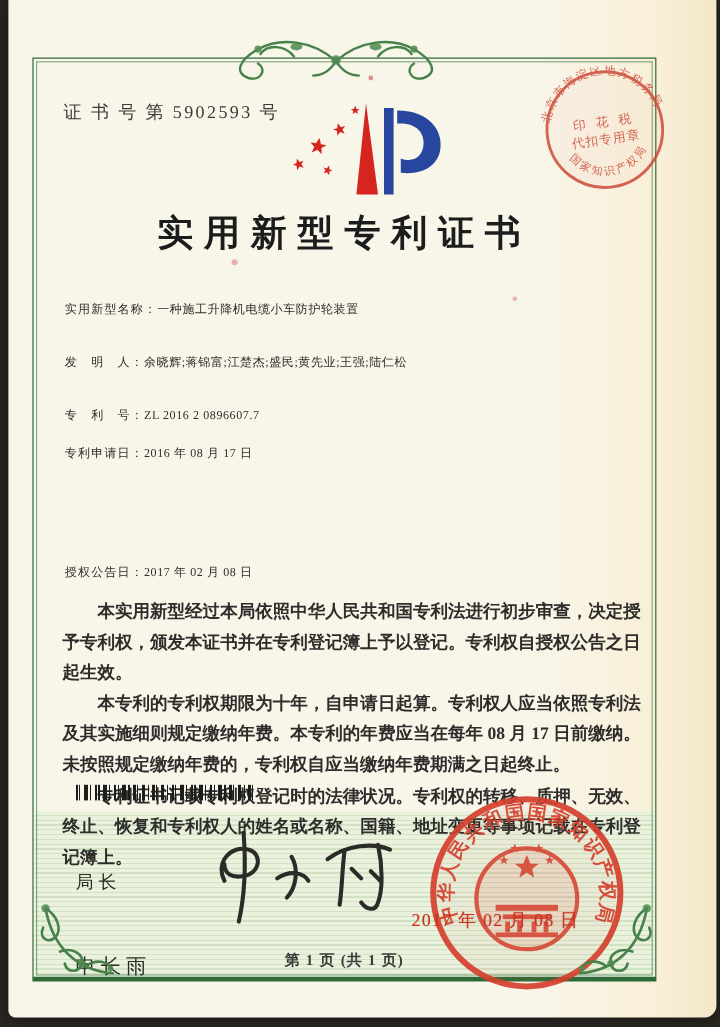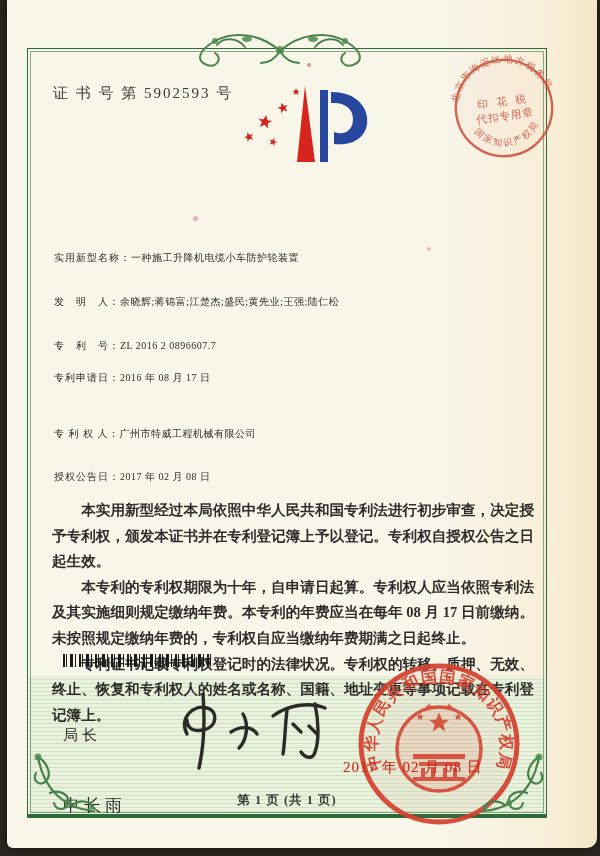--- a/index.html
+++ b/index.html
@@ -135,26 +135,26 @@
       <use href="#star" transform="translate(10,55) scale(0.5) rotate(-20)"></use>
       <use href="#star" transform="translate(34,60) scale(0.42) rotate(18)"></use>
       <polygon points="66,4 76,80 58,80"></polygon>
     </g>
     <g fill="#27479e">
       <polygon points="81,8 89,8 89,80 81,80"></polygon>
       <path d="M92,10 C120,10 130,28 128,42 C126,57 112,64 95,62 L95,50 C106,54 114,48 114,37 C114,26 105,20 92,21 Z"></path>
     </g>
   </svg>
 
+  <div class="title">实用新型专利证书</div>
 
   <div class="row" style="top:251px"><span class="lbl">实用新型名称：</span><span>一种施工升降机电缆小车防护轮装置</span></div>
   <div class="row" style="top:295px"><span class="lbl">发　明　人：</span><span>余晓辉;蒋锦富;江楚杰;盛民;黄先业;王强;陆仁松</span></div>
   <div class="row" style="top:339px"><span class="lbl">专　利　号：</span><span>ZL 2016 2 0896607.7</span></div>
   <div class="row" style="top:371px"><span class="lbl">专利申请日：</span><span>2016 年 08 月 17 日</span></div>
-  <div class="row" style="top:427px"><span class="lbl">专 利 权 人：</span><span>广州市特威工程机械有限公司</span></div>
   <div class="row" style="top:470px"><span class="lbl">授权公告日：</span><span>2017 年 02 月 08 日</span></div>
 
   <div class="bodytext">
     <p>本实用新型经过本局依照中华人民共和国专利法进行初步审查，决定授予专利权，颁发本证书并在专利登记簿上予以登记。专利权自授权公告之日起生效。</p>
     <p>本专利的专利权期限为十年，自申请日起算。专利权人应当依照专利法及其实施细则规定缴纳年费。本专利的年费应当在每年 08 月 17 日前缴纳。未按照规定缴纳年费的，专利权自应当缴纳年费期满之日起终止。</p>
     <p>专利证书记载专利权登记时的法律状况。专利权的转移、质押、无效、终止、恢复和专利权人的姓名或名称、国籍、地址变更等事项记载在专利登记簿上。</p>
   </div>
 
   <div class="barcode"></div>
 

